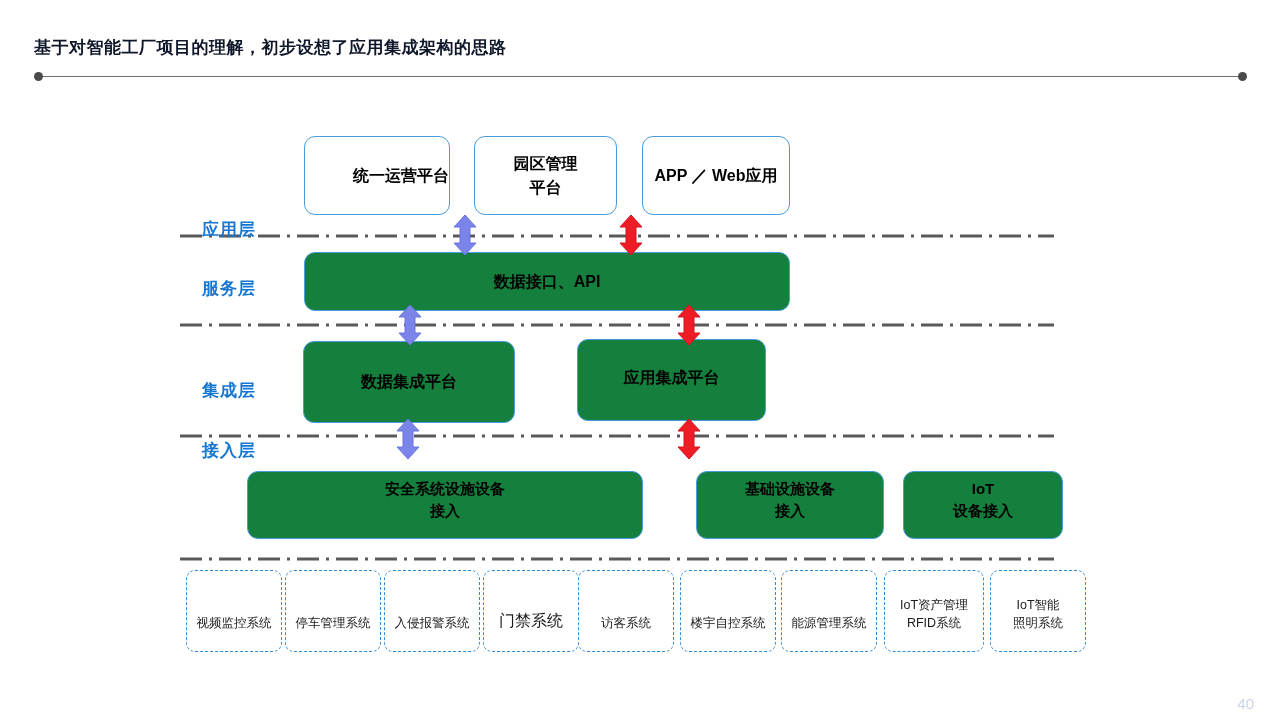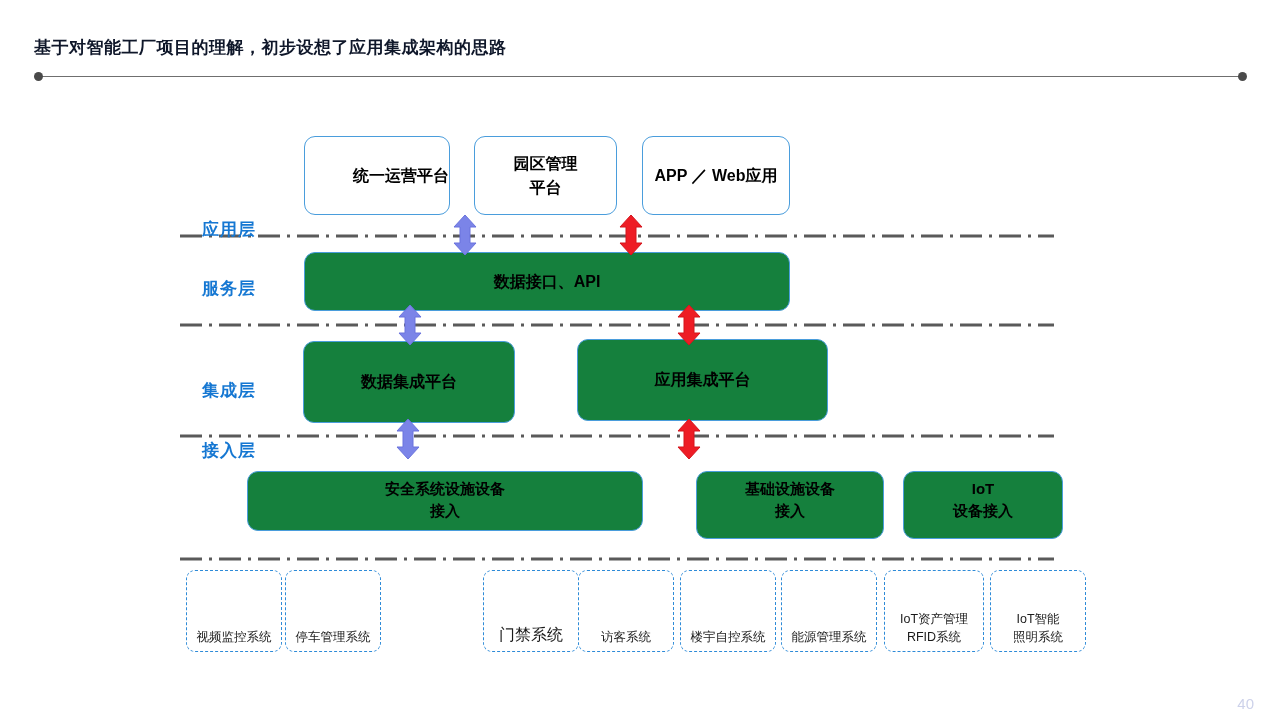--- a/index.html
+++ b/index.html
@@ -63,21 +63,21 @@
   .box.white { background: #ffffff; }
   .box.lav   { background: #15803d; }
   .box.top-text { align-items: flex-start; padding-top: 6px; }
 
   .box.dashed {
     background: #ffffff;
     border: 1.7px dashed #2e8bd8;
     border-radius: 9px;
     font-weight: normal;
     align-items: flex-end;
-    padding-bottom: 5px;
+    padding-bottom: 19px;
     color: #1a1a1a;
   }
 
   
   .arrow { position: absolute; }
 
   
   .page-num {
     position: absolute;
     right: 26px; bottom: 8px;
@@ -129,25 +129,25 @@
   </div>
 
   <div class="box lav" style="left:304px; top:252px; width:486px; height:59px; font-size:16px;">
     <span>数据接口、API</span>
   </div>
 
   <div class="box lav" style="left:303px; top:341px; width:212px; height:82px; font-size:16px;">
     <span>数据集成平台</span>
   </div>
 
-  <div class="box lav" style="left:577px; top:339px; width:251px; height:82px; font-size:16px;">
+  <div class="box lav" style="left:577px; top:339px; width:189px; height:82px; font-size:16px;font-family:Liberation Mono, monospace;">
     <span>应用集成平台</span>
   </div>
 
-  <div class="box lav top-text" style="left:247px; top:471px; width:396px; height:60px; font-size:15px;">
+  <div class="box lav top-text" style="left:247px; top:471px; width:396px; height:68px; font-size:15px;">
     <div>
       <div>安全系统设施设备</div>
       <div>接入</div>
     </div>
   </div>
 
   <div class="box lav top-text" style="left:696px; top:471px; width:188px; height:68px; font-size:15px;">
     <div>
       <div>基础设施设备</div>
       <div>接入</div>
@@ -166,20 +166,25 @@
       <div>视频监控系统</div>
     </div>
   </div>
 
   <div class="box dashed" style="left:285px; top:570px; width:96px; height:82px; font-size:12.5px;">
     <div>
       <div>停车管理系统</div>
     </div>
   </div>
 
+  <div class="box dashed" style="left:384px; top:570px; width:96px; height:82px; font-size:12.5px;">
+    <div>
+      <div>入侵报警系统</div>
+    </div>
+  </div>
 
   <div class="box dashed" style="left:483px; top:570px; width:96px; height:82px; font-size:16px;">
     <div>
       <div>门禁系统</div>
     </div>
   </div>
 
   <div class="box dashed" style="left:578px; top:570px; width:96px; height:82px; font-size:12.5px;">
     <div>
       <div>访客系统</div>

